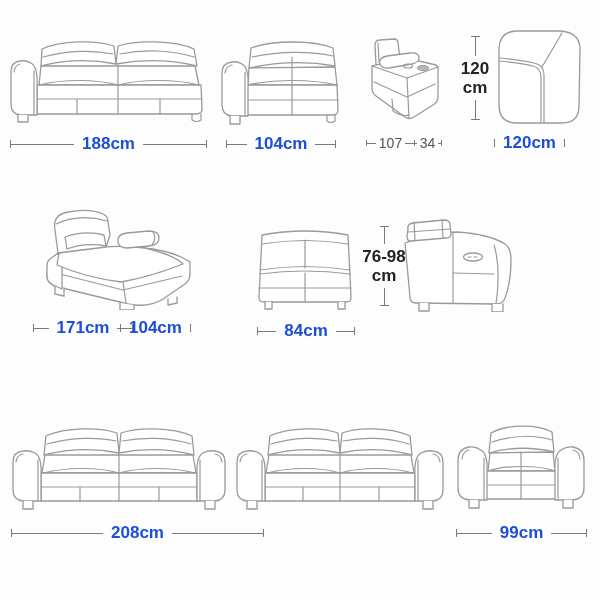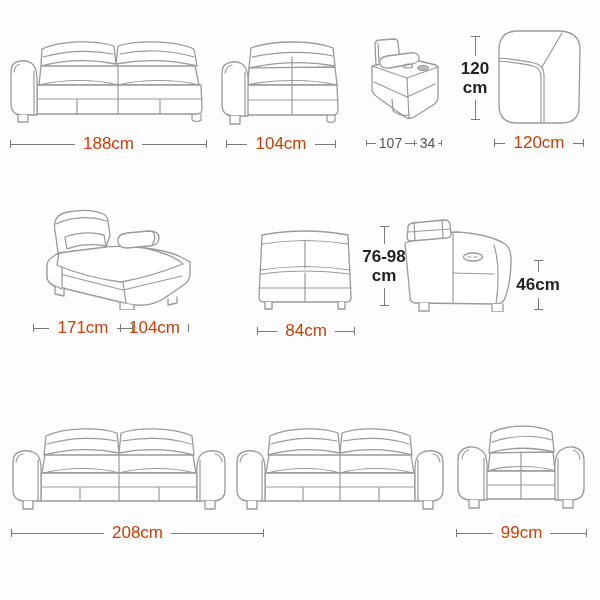--- a/index.html
+++ b/index.html
@@ -3,21 +3,21 @@
 <meta charset="utf-8">
 <style>
   html,body{margin:0;padding:0;background:#fff;}
   #stage{position:relative;width:600px;height:600px;background:#fdfdfd;overflow:hidden;
          font-family:"Liberation Sans",sans-serif;}
   svg .f{fill:#ffffff;stroke:#9a9a9a;stroke-width:1.3;stroke-linejoin:round;stroke-linecap:round;}
   svg .n{fill:none;stroke:#9a9a9a;stroke-width:1.2;stroke-linejoin:round;stroke-linecap:round;}
   .piece{position:absolute;}
   
   .dim{position:absolute;display:flex;align-items:center;height:16px;
-       color:#c2410c;font-weight:400;font-size:17px;}
+       color:#1d4ed8;font-weight:700;font-size:17px;}
   .dim .tick{width:1px;height:8px;background:#7a7a7a;flex:0 0 auto;}
   .dim .line{flex:1 1 auto;height:1px;background:#7a7a7a;}
   .dim .lab{padding:0 8px;white-space:nowrap;flex:0 0 auto;}
   .dim.small{font-size:14px;font-weight:400;color:#555;height:14px;}
   .dim.small .lab{padding:0 3px;}
   .dim.small .tick{height:6px;}
   
   .vdim{position:absolute;display:flex;flex-direction:column;align-items:center;
         color:#222;font-weight:700;font-size:17px;line-height:1.12;text-align:center;}
   .vdim .cap{height:1px;width:9px;background:#7a7a7a;flex:0 0 auto;}
@@ -109,21 +109,21 @@
     <span class="vline"></span>
     <span class="cap"></span>
   </div>
 
   <svg class="piece" style="left:494px;top:27px" width="92" height="102" viewBox="0 0 92 102">
     <path class="f" d="M22 4 L66 4 Q85 5 86 21 L85 79 Q85 96 68 96 L21 96 Q5 95 5 78 L5 21 Q6 5 22 4 Z"></path>
     <path class="n" d="M68 6 L48 40"></path>
     <path class="n" d="M5 31 Q28 33 40 36 Q50 38 50 48 L50 95"></path>
     <path class="n" d="M5 34 Q28 36 39 39 Q47 41 47 50 L47 95"></path>
   </svg>
-  <div class="dim" style="left:494px;top:135px;width:90px">
+  <div class="dim" style="left:494px;top:135px;width:71px">
     <span class="tick"></span>
     <span class="line"></span>
     <span class="lab">120cm</span>
     <span class="line"></span>
     <span class="tick"></span>
   </div>
 
   <svg class="piece" style="left:22px;top:204px" width="170" height="106" viewBox="0 0 170 106">
     <path class="f" d="M26 58 L25 72 Q25 78 32 82 L106 100 Q127 104 141 95 L163 80 Q168 76 168 70 L168 58 Q150 46 120 44 L60 48 Z"></path>
     <path class="n" d="M101 78 L104 99 M30 68 L101 86 M101 86 L160 72"></path>
@@ -181,27 +181,20 @@
     <path class="f" d="M8 37 L13 91 Q13 97 19 97 L99 98 Q106 98 108 92 Q114 76 114 54 Q114 42 108 38 Q92 28 60 26 Q40 26 8 37 Z"></path>
     <path class="n" d="M56 27 L56 97"></path>
     <path class="n" d="M56 67 L97 68"></path>
     <path class="n" d="M97 39 Q104 62 99 98"></path>
     <ellipse class="f" cx="76" cy="51" rx="9.5" ry="4"></ellipse>
     <path class="n" d="M71 51 L74 51 M77 51 L80 51"></path>
     <path class="f" d="M11 23 Q10 18 16 17 L47 14 Q53 14 53 19 L54 28 Q54 32 49 32 L14 35 Q10 35 10 31 Z"></path>
     <path class="n" d="M17 16 L18 34 M45 14 L46 32 M11 26 L53 23"></path>
     <path class="f" d="M22 97 L22 105 L32 105 L32 97 M95 98 L95 106 L106 106 L106 98"></path>
   </svg>
-  <div class="vdim" style="left:517px;top:260px;width:42px;height:50px">
-    <span class="cap"></span>
-    <span class="vline"></span>
-    <span class="lab">46cm</span>
-    <span class="vline"></span>
-    <span class="cap"></span>
-  </div>
 
   <svg class="piece" style="left:10px;top:424px" width="218" height="92" viewBox="0 0 218 92">
     <path class="f" d="M36 12 C56 3 90 3 107 9 L109 29 C84 24 58 25 34 31 Z"></path>
     <path class="n" d="M37 20 C62 13 88 13 106 17"></path>
     <path class="f" d="M111 9 C128 3 162 3 182 12 L184 31 C160 25 134 24 109 29 Z"></path>
     <path class="n" d="M112 17 C132 13 158 13 181 20"></path>
     <path class="f" d="M35 31 L183 31 L186 49 L32 49 Z"></path>
     <path class="n" d="M109 30 L109 49"></path>
     <path class="f" d="M31 49 L187 49 L187 77 L31 77 Z"></path>
     <path class="n" d="M33 49 C58 43 88 43 109 49 M109 49 C131 43 162 43 185 49"></path>

